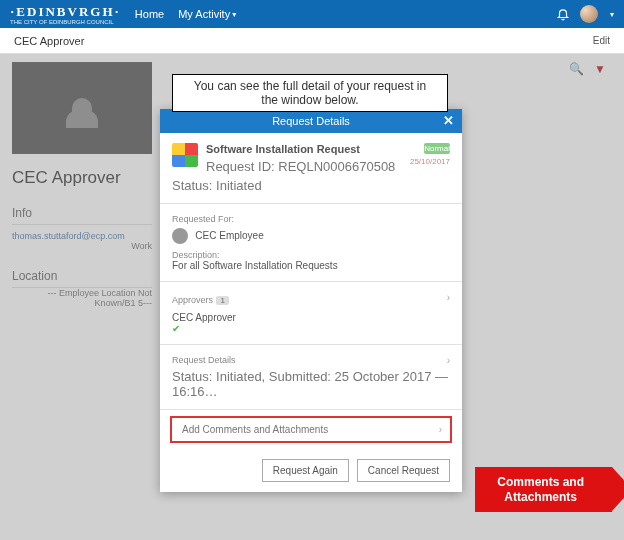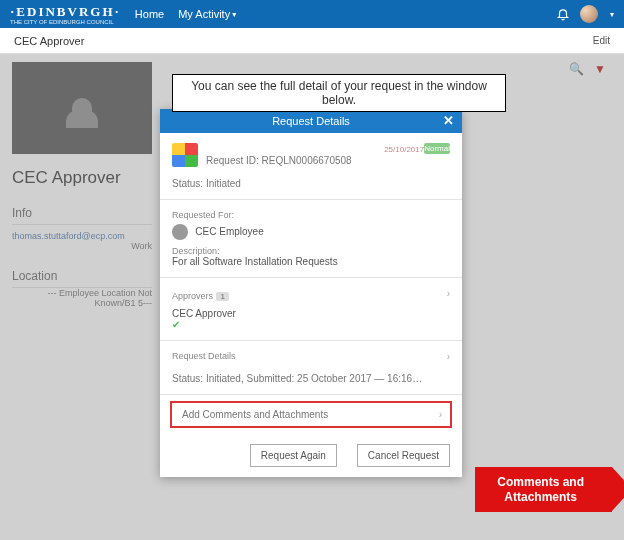--- a/index.html
+++ b/index.html
@@ -21,40 +21,40 @@
   .person-silhouette { width: 20px; height: 20px; background: #888; border-radius: 50% 50% 0 0; position: relative; }
   .person-silhouette::after { content: ""; position: absolute; top: 12px; left: -6px; width: 32px; height: 18px; background: #888; border-radius: 12px 12px 0 0; }
   .profile-name { font-size: 17px; margin-top: 14px; color: #222; }
   .section-h { font-size: 12px; color: #555; margin-top: 18px; border-bottom: 1px solid #ddd; padding-bottom: 4px; }
   .section-txt { font-size: 9px; color: #3b6ea5; margin-top: 6px; word-break: break-all; }
   .section-sub { font-size: 9px; color: #666; text-align: right; }
   .right-col { flex: 1; }
   .right-col .qr { text-align: right; padding-right: 6px; color: #b00; font-size: 12px; }
   .funnel { color: #b00; font-size: 12px; margin-left: 6px; }
 
-  .callout { position: absolute; top: 74px; left: 172px; width: 334px; background: #fff; border: 1px solid #000; padding: 4px 16px; font-size: 12px; text-align: center; z-index: 20; }
+  .callout { position: absolute; top: 74px; left: 172px; width: 276px; background: #fff; border: 1px solid #000; padding: 4px 16px; font-size: 12px; text-align: center; z-index: 20; }
   .modal { position: absolute; top: 109px; left: 160px; width: 302px; background: #fff; box-shadow: 0 2px 10px rgba(0,0,0,0.3); z-index: 15; }
   .modal-title { background: #1d7bc7; color: #fff; font-size: 11px; padding: 6px 0; text-align: center; position: relative; }
   .modal-close { position: absolute; right: 8px; top: 4px; cursor: pointer; font-size: 13px; font-weight: bold; }
   .modal-section { padding: 10px 12px; border-bottom: 1px solid #e2e2e2; }
   .flag { width: 26px; height: 24px; float: left; margin-right: 8px; background: conic-gradient(#e44 0 25%, #4b4 0 50%, #48e 0 75%, #fc3 0 100%); border-radius: 2px; }
   .stype { font-size: 11px; font-weight: bold; color: #555; }
   .badge-normal { float: right; background: #8c8; color: #fff; font-size: 8px; padding: 1px 0; border-radius: 2px; }
-  .tiny { font-size: 10px; color: #777; margin-top: 12px; }
+  .tiny { font-size: 13px; color: #777; margin-top: 4px; }
   .date-tiny { float: right; font-size: 8px; color: #c88; margin-top: 2px; }
   .clear { clear: both; }
   .label { font-size: 9px; color: #888; }
   .val { font-size: 10px; color: #555; }
   .mini-avatar { display: inline-block; width: 16px; height: 16px; background: #999; border-radius: 50%; vertical-align: middle; margin-right: 4px; }
   .approver-count { background: #ddd; color: #666; font-size: 8px; padding: 0 4px; border-radius: 2px; }
   .check { color: #4b4; font-size: 10px; }
   .chevr { float: right; color: #aaa; font-size: 10px; }
   .highlight-row { border: 2px solid #d33; border-radius: 0; padding: 6px 10px; margin: 6px 10px; font-size: 10px; color: #777; position: relative; }
   .highlight-row .chevr { position: absolute; right: 8px; top: 6px; }
-  .modal-actions { padding: 10px 12px; display: flex; justify-content: flex-end; gap: 20px; }
+  .modal-actions { padding: 10px 12px; display: flex; justify-content: flex-end; gap: 8px; }
   .btn { border: 1px solid #aaa; background: #fff; font-size: 10px; padding: 5px 10px; cursor: pointer; color: #555; }
   .arrow-banner { position: absolute; right: 12px; bottom: 28px; background: #d11; color: #fff; font-size: 12px; font-weight: bold; padding: 8px 28px 8px 22px; text-align: center; z-index: 30; line-height: 1.2; }
   .arrow-banner::after { content: ""; position: absolute; right: -20px; top: 0; width: 0; height: 0; border-top: 22px solid transparent; border-bottom: 22px solid transparent; border-left: 20px solid #d11; }
 </style>
 </head>
 <body>
 
 <div class="topbar">
   <div>
     <span class="brand">·EDINBVRGH·</span>
@@ -110,20 +110,21 @@
 
 <div class="modal">
   <div class="modal-title">
     <span>Request Details</span>
     <span class="modal-close">✕</span>
   </div>
 
   <div class="modal-section">
     <div class="flag"></div>
     <span class="badge-normal">Normal</span>
+    <div class="stype">Software Installation Request</div>
     <span class="date-tiny">25/10/2017</span>
     <div class="tiny">Request ID: REQLN0006670508</div>
     <div class="tiny">Status: Initiated</div>
     <div class="clear"></div>
   </div>
 
   <div class="modal-section">
     <div class="label">Requested For:</div>
     <div style="margin:4px 0;">
       <span class="mini-avatar"></span>

